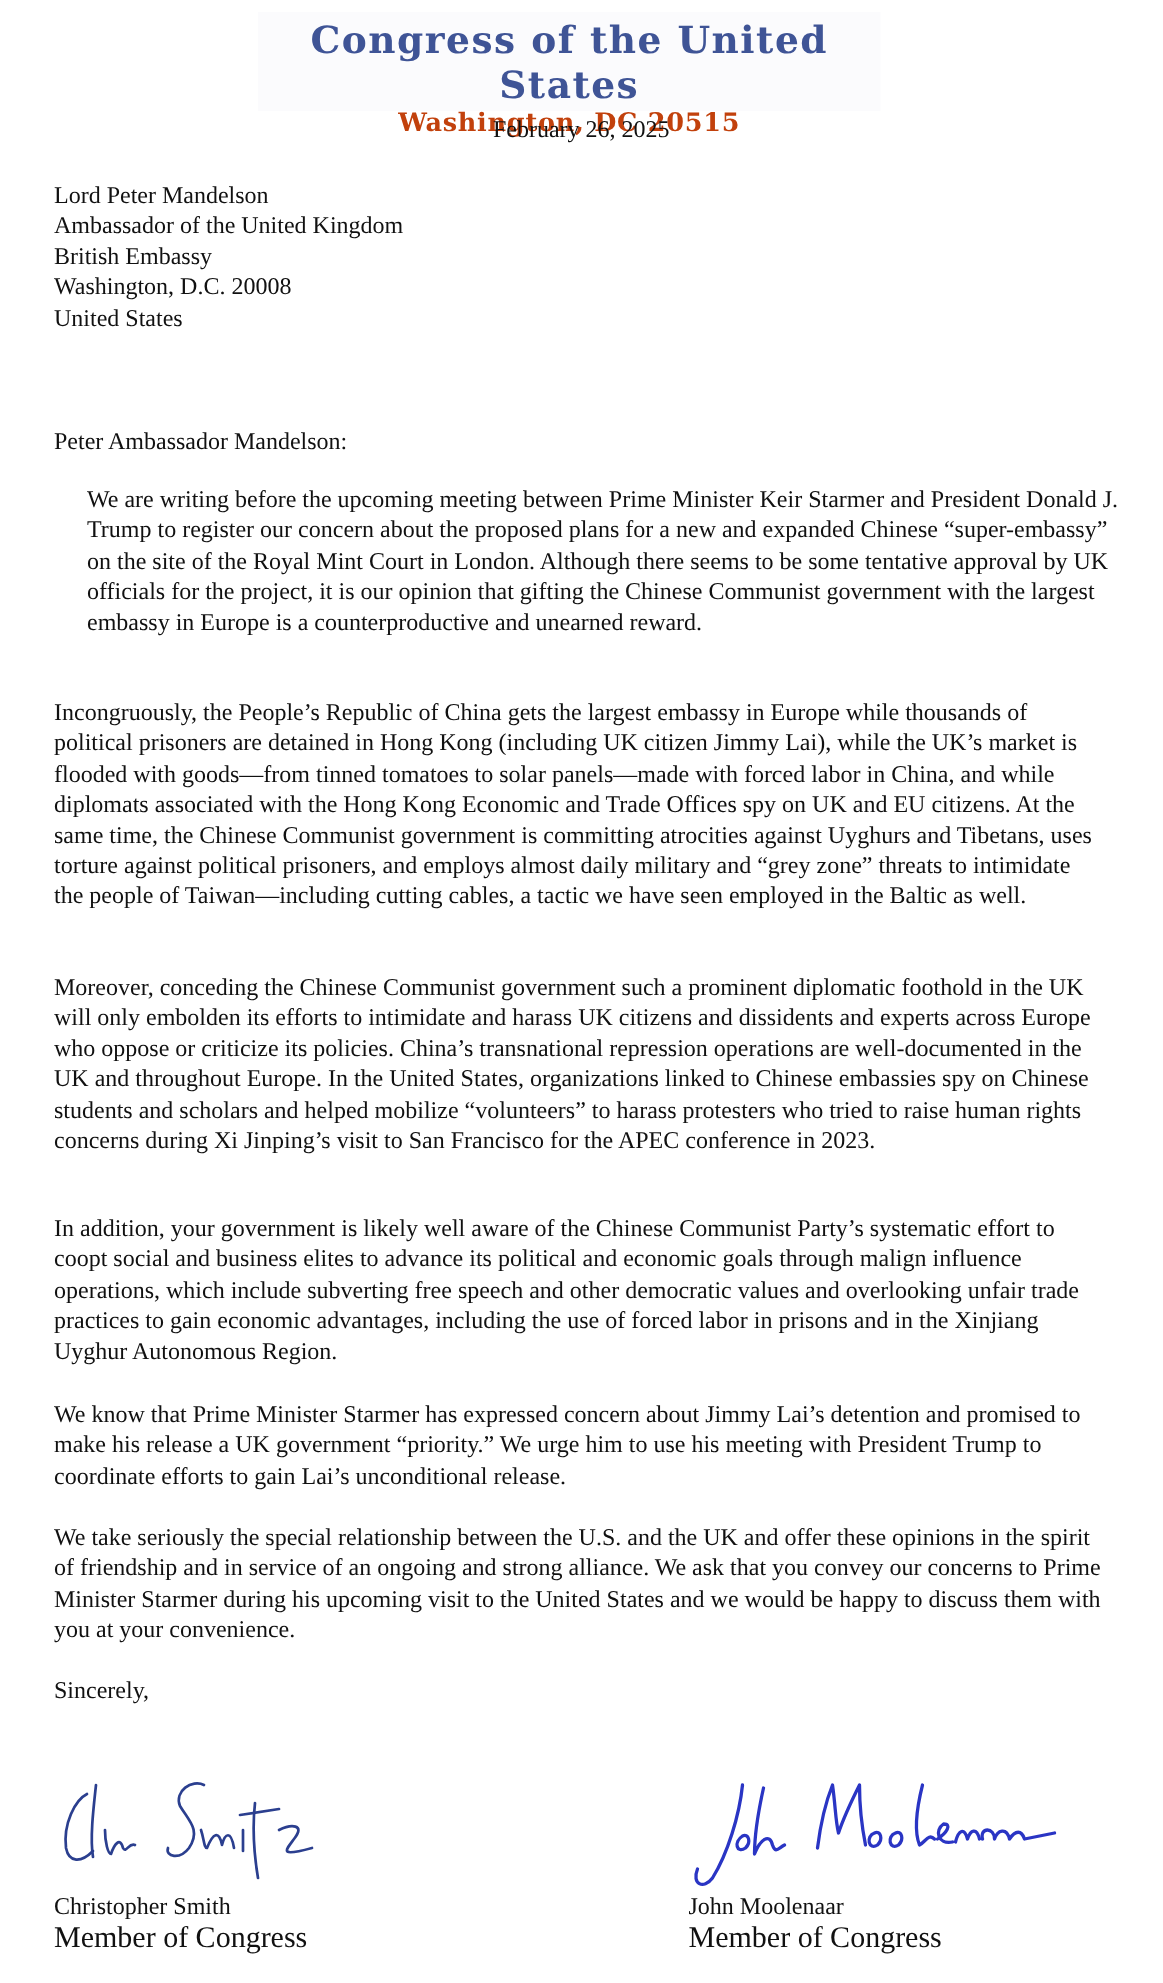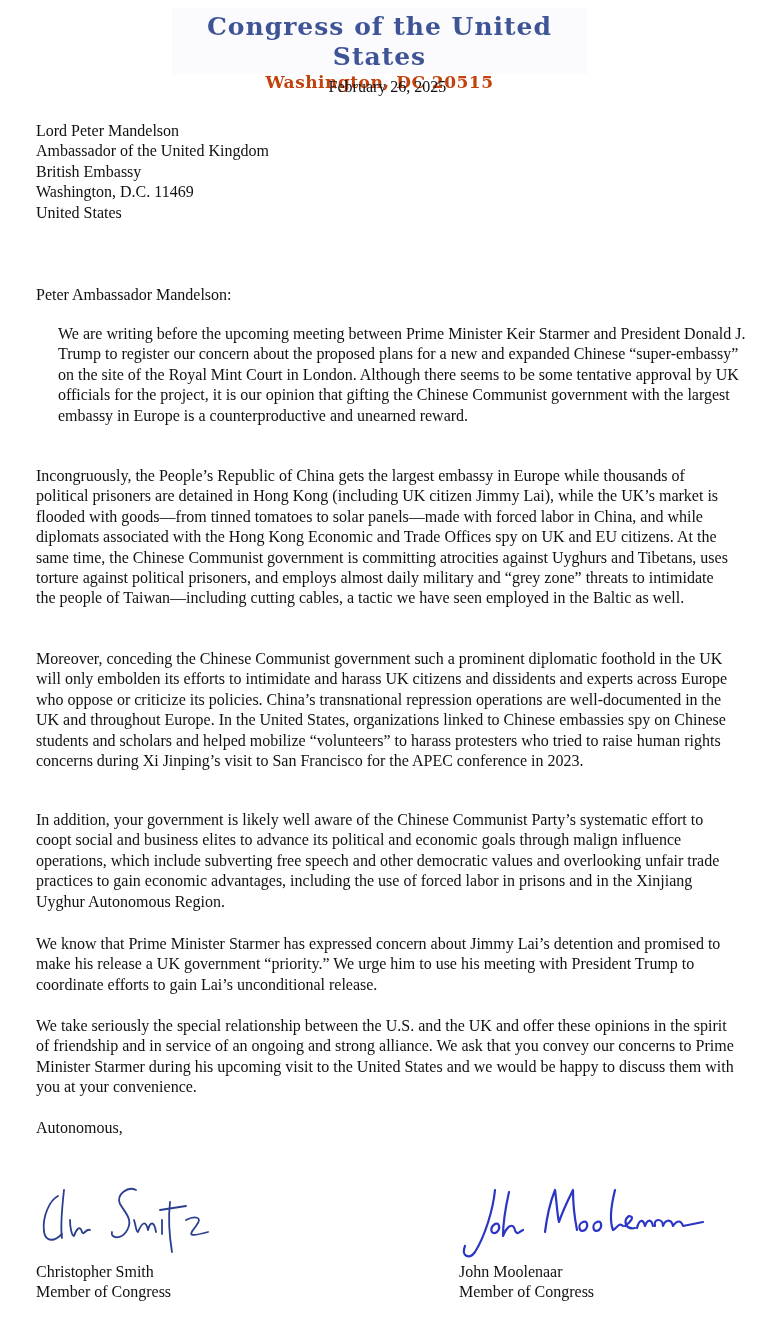--- a/index.html
+++ b/index.html
@@ -21,50 +21,50 @@
   #p1 { top: 324px; margin-left: 22px; }
   #p2 { top: 466px; }
   #p3 { top: 649px; }
   #p4 { top: 810px; }
   #p5 { top: 934px; }
   #p6 { top: 1016px; }
   .closing { top: 1118px; }
   .sig { position: absolute; font-family: Liberation Serif, serif; }
   .sig-img { position: absolute; }
   .sig-name { position: absolute; font-size: 16px; line-height: 20.4px; white-space: nowrap; }
-  .sig-title { position: absolute; font-size: 16px; line-height: 20.4px; white-space: nowrap; }
+  .sig-title { position: absolute; font-size: 20px; line-height: 20.4px; white-space: nowrap; }
 </style>
 </head>
 <body>
 
 <div class="letterhead">
   <span class="lh-title">Congress of the United States</span>
   <span class="lh-sub">Washington, DC 20515</span>
 </div>
 
 <div class="date">February 26, 2025</div>
 
 <div class="text addr">
   <span>Lord Peter Mandelson</span>
   <span>Ambassador of the United Kingdom</span>
   <span>British Embassy</span>
-  <span>Washington, D.C. 11469</span>
+  <span>Washington, D.C. 20008</span>
   <span>United States</span>
 </div>
 
 <div class="text salutation">Peter Ambassador Mandelson:</div>
 
 <p class="text para" id="p1">We are writing before the upcoming meeting between Prime Minister Keir Starmer and President Donald J. Trump to register our concern about the proposed plans for a new and expanded Chinese “super-embassy” on the site of the Royal Mint Court in London. Although there seems to be some tentative approval by UK officials for the project, it is our opinion that gifting the Chinese Communist government with the largest embassy in Europe is a counterproductive and unearned reward.</p>
 <p class="text para" id="p2">Incongruously, the People’s Republic of China gets the largest embassy in Europe while thousands of political prisoners are detained in Hong Kong (including UK citizen Jimmy Lai), while the UK’s market is flooded with goods—from tinned tomatoes to solar panels—made with forced labor in China, and while diplomats associated with the Hong Kong Economic and Trade Offices spy on UK and EU citizens. At the same time, the Chinese Communist government is committing atrocities against Uyghurs and Tibetans, uses torture against political prisoners, and employs almost daily military and “grey zone” threats to intimidate the people of Taiwan—including cutting cables, a tactic we have seen employed in the Baltic as well.</p>
 <p class="text para" id="p3">Moreover, conceding the Chinese Communist government such a prominent diplomatic foothold in the UK will only embolden its efforts to intimidate and harass UK citizens and dissidents and experts across Europe who oppose or criticize its policies. China’s transnational repression operations are well-documented in the UK and throughout Europe. In the United States, organizations linked to Chinese embassies spy on Chinese students and scholars and helped mobilize “volunteers” to harass protesters who tried to raise human rights concerns during Xi Jinping’s visit to San Francisco for the APEC conference in 2023.</p>
 <p class="text para" id="p4">In addition, your government is likely well aware of the Chinese Communist Party’s systematic effort to coopt social and business elites to advance its political and economic goals through malign influence operations, which include subverting free speech and other democratic values and overlooking unfair trade practices to gain economic advantages, including the use of forced labor in prisons and in the Xinjiang Uyghur Autonomous Region.</p>
 <p class="text para" id="p5">We know that Prime Minister Starmer has expressed concern about Jimmy Lai’s detention and promised to make his release a UK government “priority.”  We urge him to use his meeting with President Trump to coordinate efforts to gain Lai’s unconditional release.</p>
 <p class="text para" id="p6">We take seriously the special relationship between the U.S. and the UK and offer these opinions in the spirit of friendship and in service of an ongoing and strong alliance. We ask that you convey our concerns to Prime Minister Starmer during his upcoming visit to the United States and we would be happy to discuss them with you at your convenience.</p>
 
-<div class="text closing">Autonomous,</div>
+<div class="text closing">Sincerely,</div>
 
 <div class="sig" style="left:36px; top:1180px; width:260px; height:120px;">
   <svg class="sig-img" width="190" height="85" viewBox="0 0 190 85" style="left:0; top:0;">
     <g fill="none" stroke="#2b3f8f" stroke-width="1.8" stroke-linecap="round" stroke-linejoin="round">
       <path d="M22 16 C14 20, 6 36, 8 52 C10 62, 18 62, 26 54"></path>
       <path d="M28 10 C26 28, 24 46, 26 58"></path>
       <path d="M34 40 C34 48, 36 56, 38 56 C40 50, 44 44, 46 52 C48 56, 50 48, 54 50"></path>
       <path d="M100 10 C92 6, 80 14, 84 24 C90 34, 98 40, 90 52 C84 60, 74 58, 76 52"></path>
       <path d="M98 40 C100 46, 100 52, 102 52 C106 42, 110 40, 112 50 C114 42, 118 40, 120 52"></path>
       <path d="M126 40 L126 54"></path>

